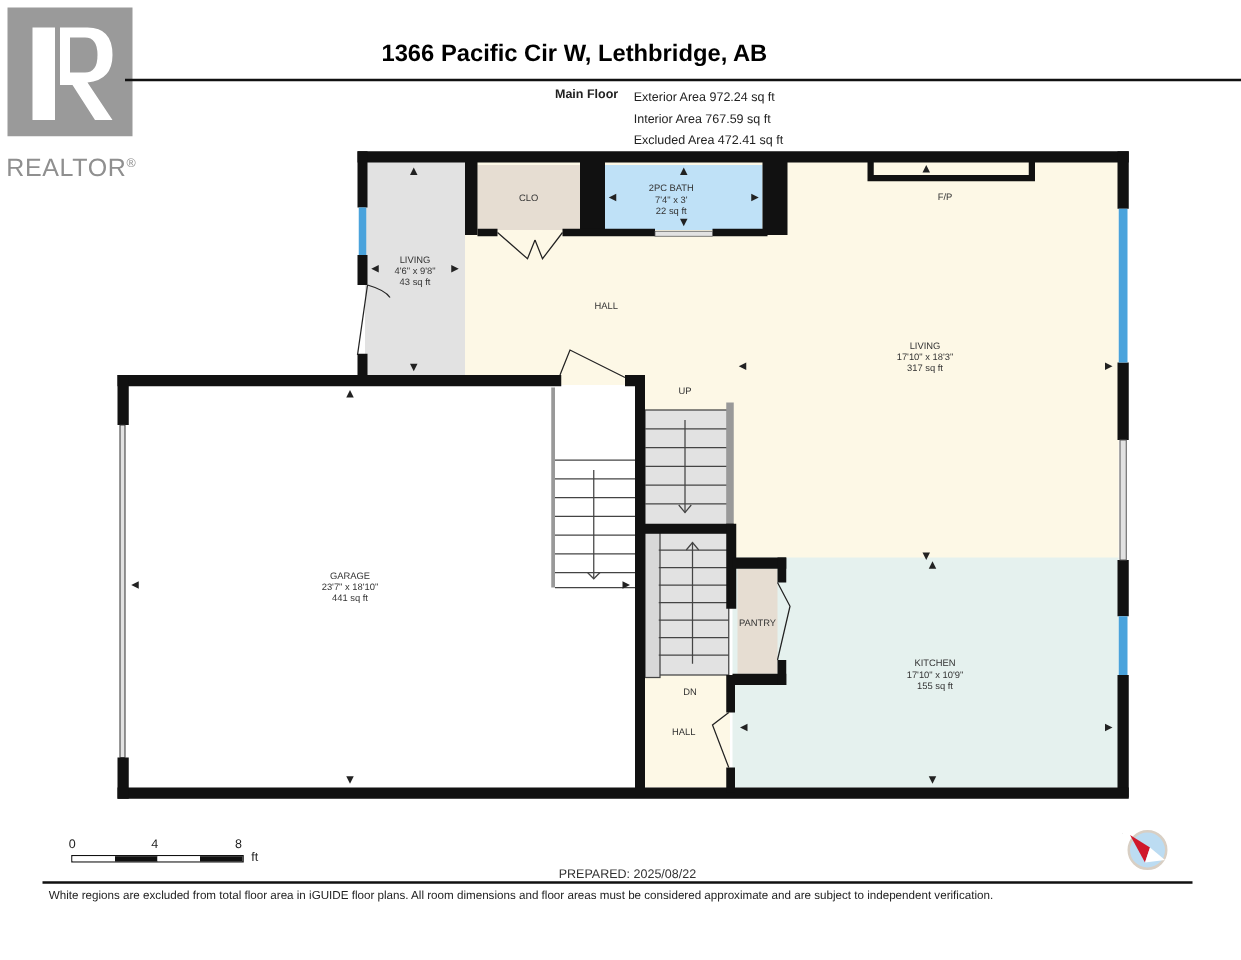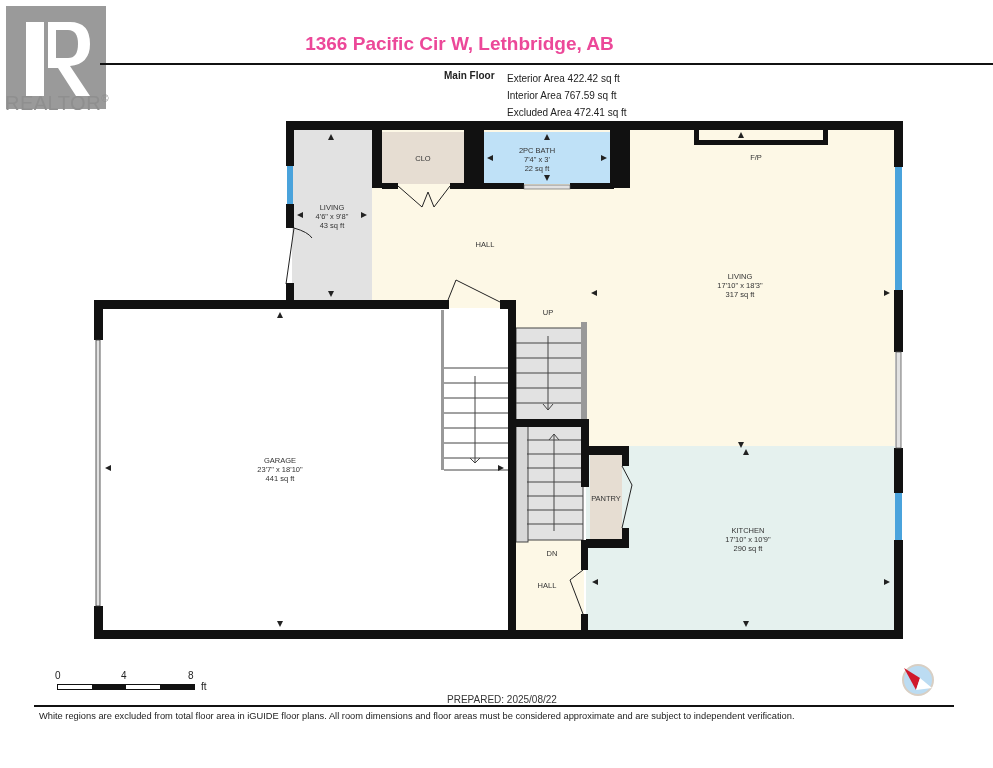--- a/index.html
+++ b/index.html
@@ -1,21 +1,21 @@
 <!DOCTYPE html>
 <html><head>
 <meta charset="utf-8">
 <style>
   html, body { margin:0; padding:0; background:#ffffff; }
   body { width:993px; height:768px; position:relative; overflow:hidden;
          font-family:"Liberation Sans", sans-serif; color:#222; }
   .abs { position:absolute; }
   .logo { left:6px; top:6px; width:100px; height:103px; background:#9a9a9a; }
-  .logo-text { left:5px; top:92px; font-size:20px; letter-spacing:0.5px; color:#8f8f8f; }
-  .title { left:0; width:919px; top:33px; text-align:center; font-size:19px; font-weight:bold; color:#ec4899; }
+  .logo-text { left:5px; top:124px; font-size:20px; letter-spacing:0.5px; color:#8f8f8f; }
+  .title { left:0; width:919px; top:33px; text-align:center; font-size:19px; font-weight:bold; color:#000000; }
   .title-rule { left:100px; top:63px; width:893px; height:2px; background:#111; }
   .area-label { left:444px; top:70px; font-size:10px; font-weight:bold; }
   .area-lines { left:507px; top:70px; font-size:10px; line-height:17px; }
   .room-label { position:absolute; text-align:center; font-size:7.5px; line-height:9px; color:#333; }
   .room-label .name { display:block; }
   .scale { left:55px; top:670px; }
   .prepared { left:447px; top:679px; font-size:10px; color:#333;margin-top:15px; }
   .footer-rule { left:34px; top:705px; width:920px; height:2px; background:#111; }
   .footer-text { left:39px; top:711px; font-size:9.3px; color:#222; }
   .compass { left:898px; top:660px; }
@@ -31,21 +31,21 @@
   </svg>
 </div>
 <div class="abs logo-text">
   <span>REALTOR</span><sup style="font-size:10px">®</sup>
 </div>
 
 <div class="abs title">1366 Pacific Cir W, Lethbridge, AB</div>
 <div class="abs title-rule"></div>
 <div class="abs area-label">Main Floor</div>
 <div class="abs area-lines">
-  <div>Exterior Area 422.42 sq ft</div>
+  <div>Exterior Area 972.24 sq ft</div>
   <div>Interior Area 767.59 sq ft</div>
   <div>Excluded Area 472.41 sq ft</div>
 </div>
 
 <svg class="abs" style="left:0;top:0" width="993" height="768">
 
   <rect x="370" y="128" width="525" height="320" fill="#fdf8e6"></rect>
   <rect x="292" y="128" width="80" height="172" fill="#e2e2e2"></rect>
   <rect x="382" y="132" width="82" height="52" fill="#e6ddd2"></rect>
   <rect x="484" y="132" width="126" height="52" fill="#bfe1f7"></rect>
@@ -193,21 +193,21 @@
   <span class="name">317 sq ft</span>
 </div>
 <div class="room-label" style="left:240px;top:456px;width:80px">
   <span class="name">GARAGE</span>
   <span class="name">23'7" x 18'10"</span>
   <span class="name">441 sq ft</span>
 </div>
 <div class="room-label" style="left:708px;top:526px;width:80px">
   <span class="name">KITCHEN</span>
   <span class="name">17'10" x 10'9"</span>
-  <span class="name">290 sq ft</span>
+  <span class="name">155 sq ft</span>
 </div>
 <div class="room-label" style="left:586px;top:494px;width:40px">
   <span class="name">PANTRY</span>
 </div>
 <div class="room-label" style="left:530px;top:581px;width:34px">
   <span class="name">HALL</span>
 </div>
 <div class="room-label" style="left:736px;top:153px;width:40px">F/P</div>
 <div class="room-label" style="left:536px;top:308px;width:24px">UP</div>
 <div class="room-label" style="left:540px;top:549px;width:24px">DN</div>

